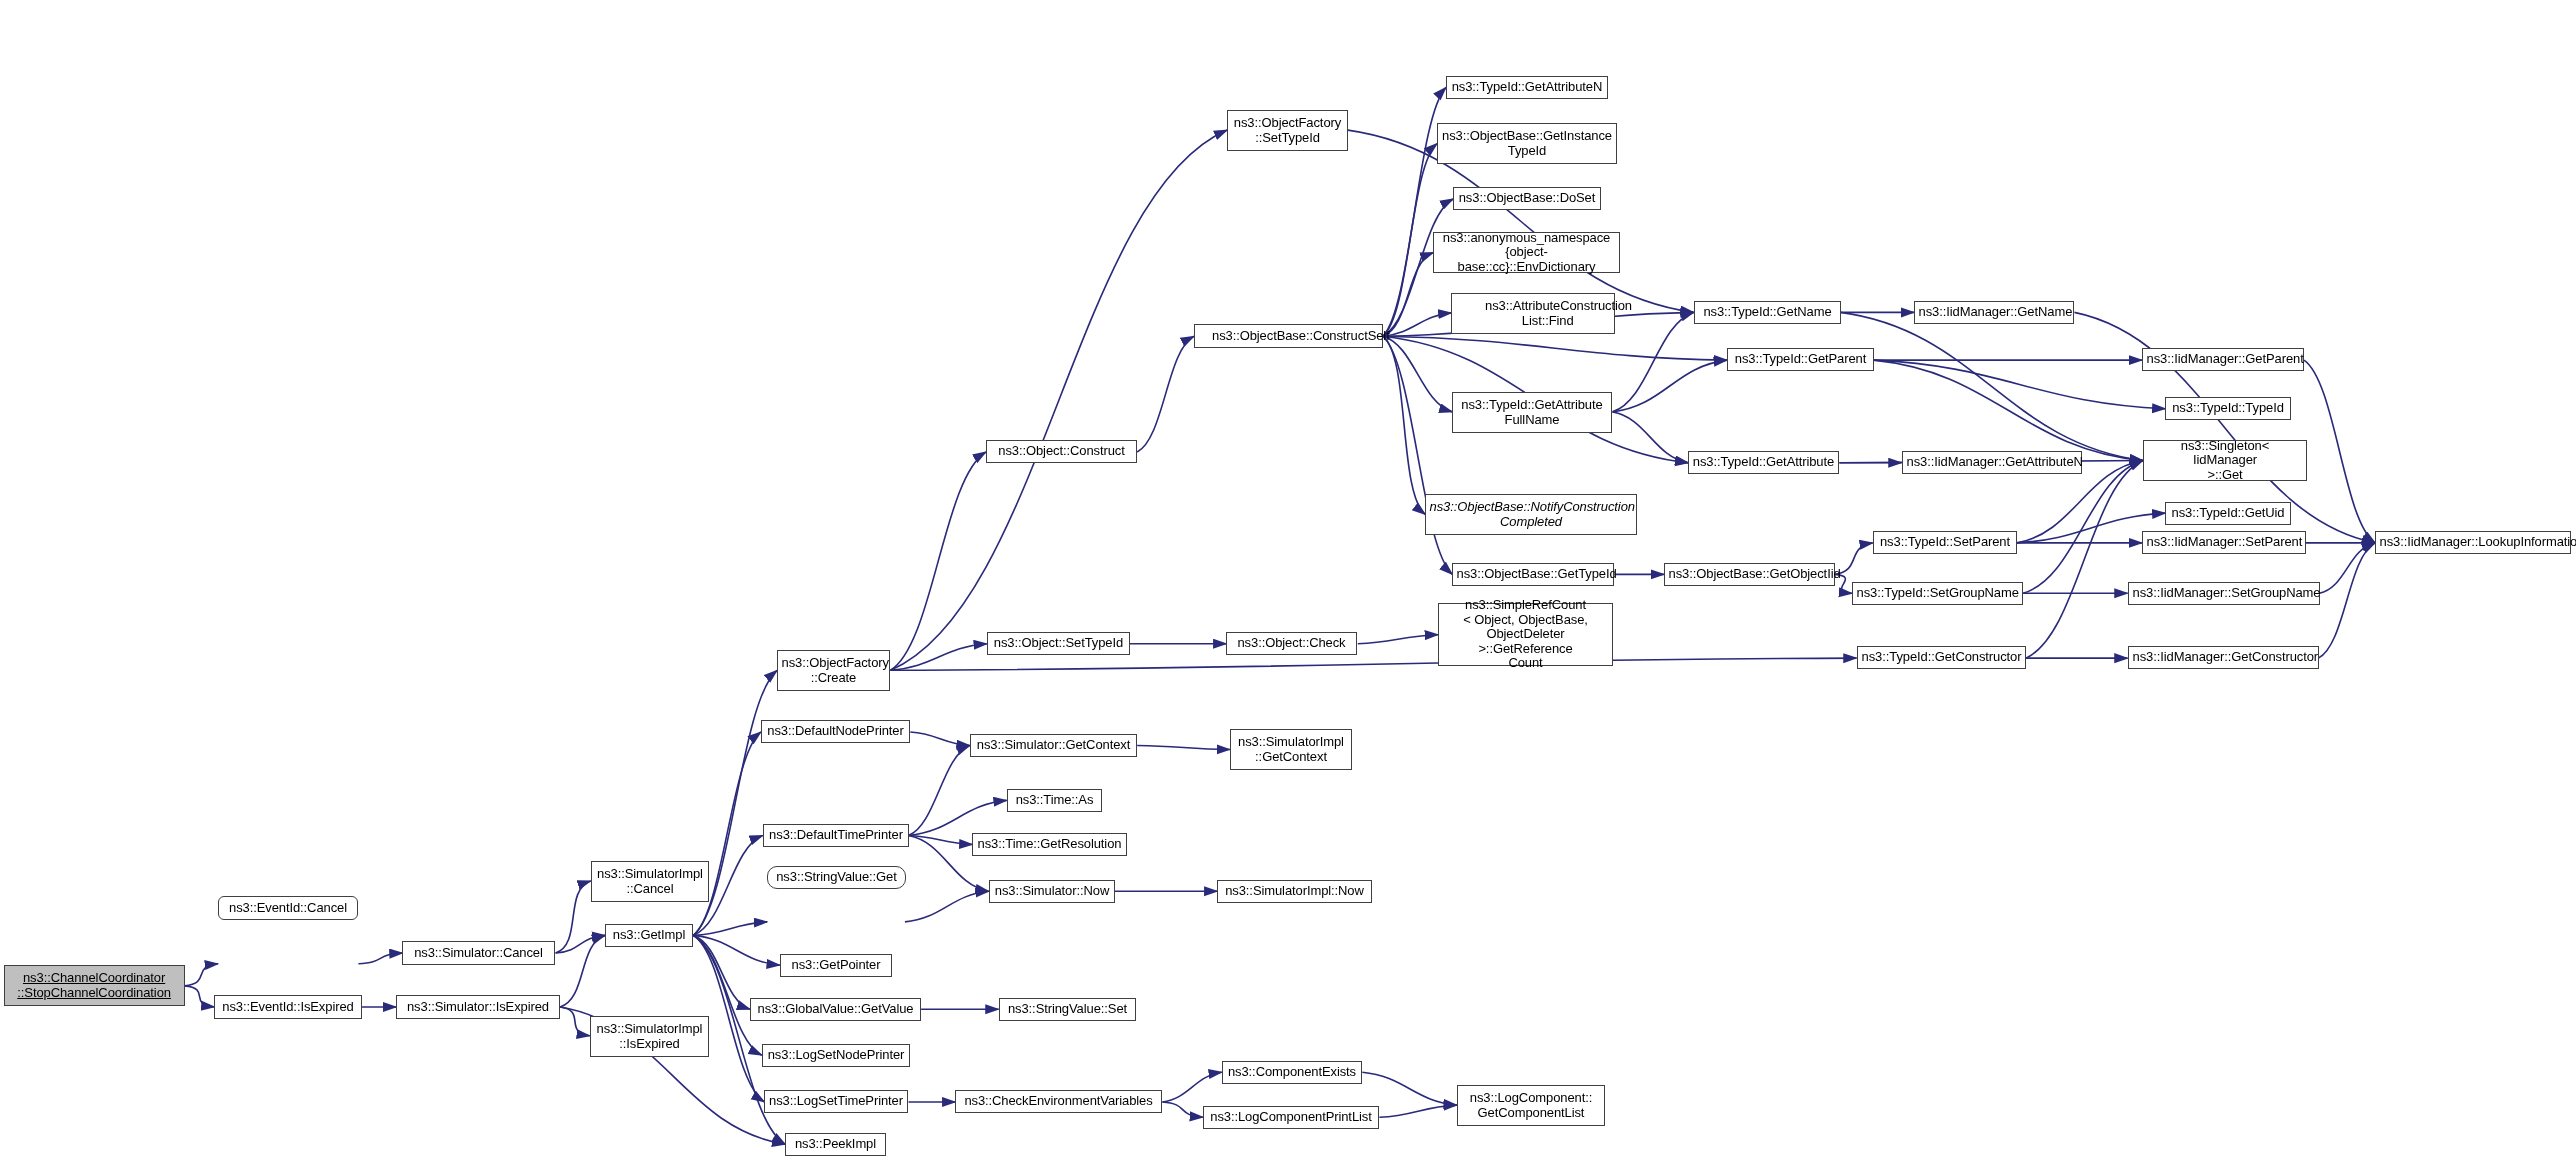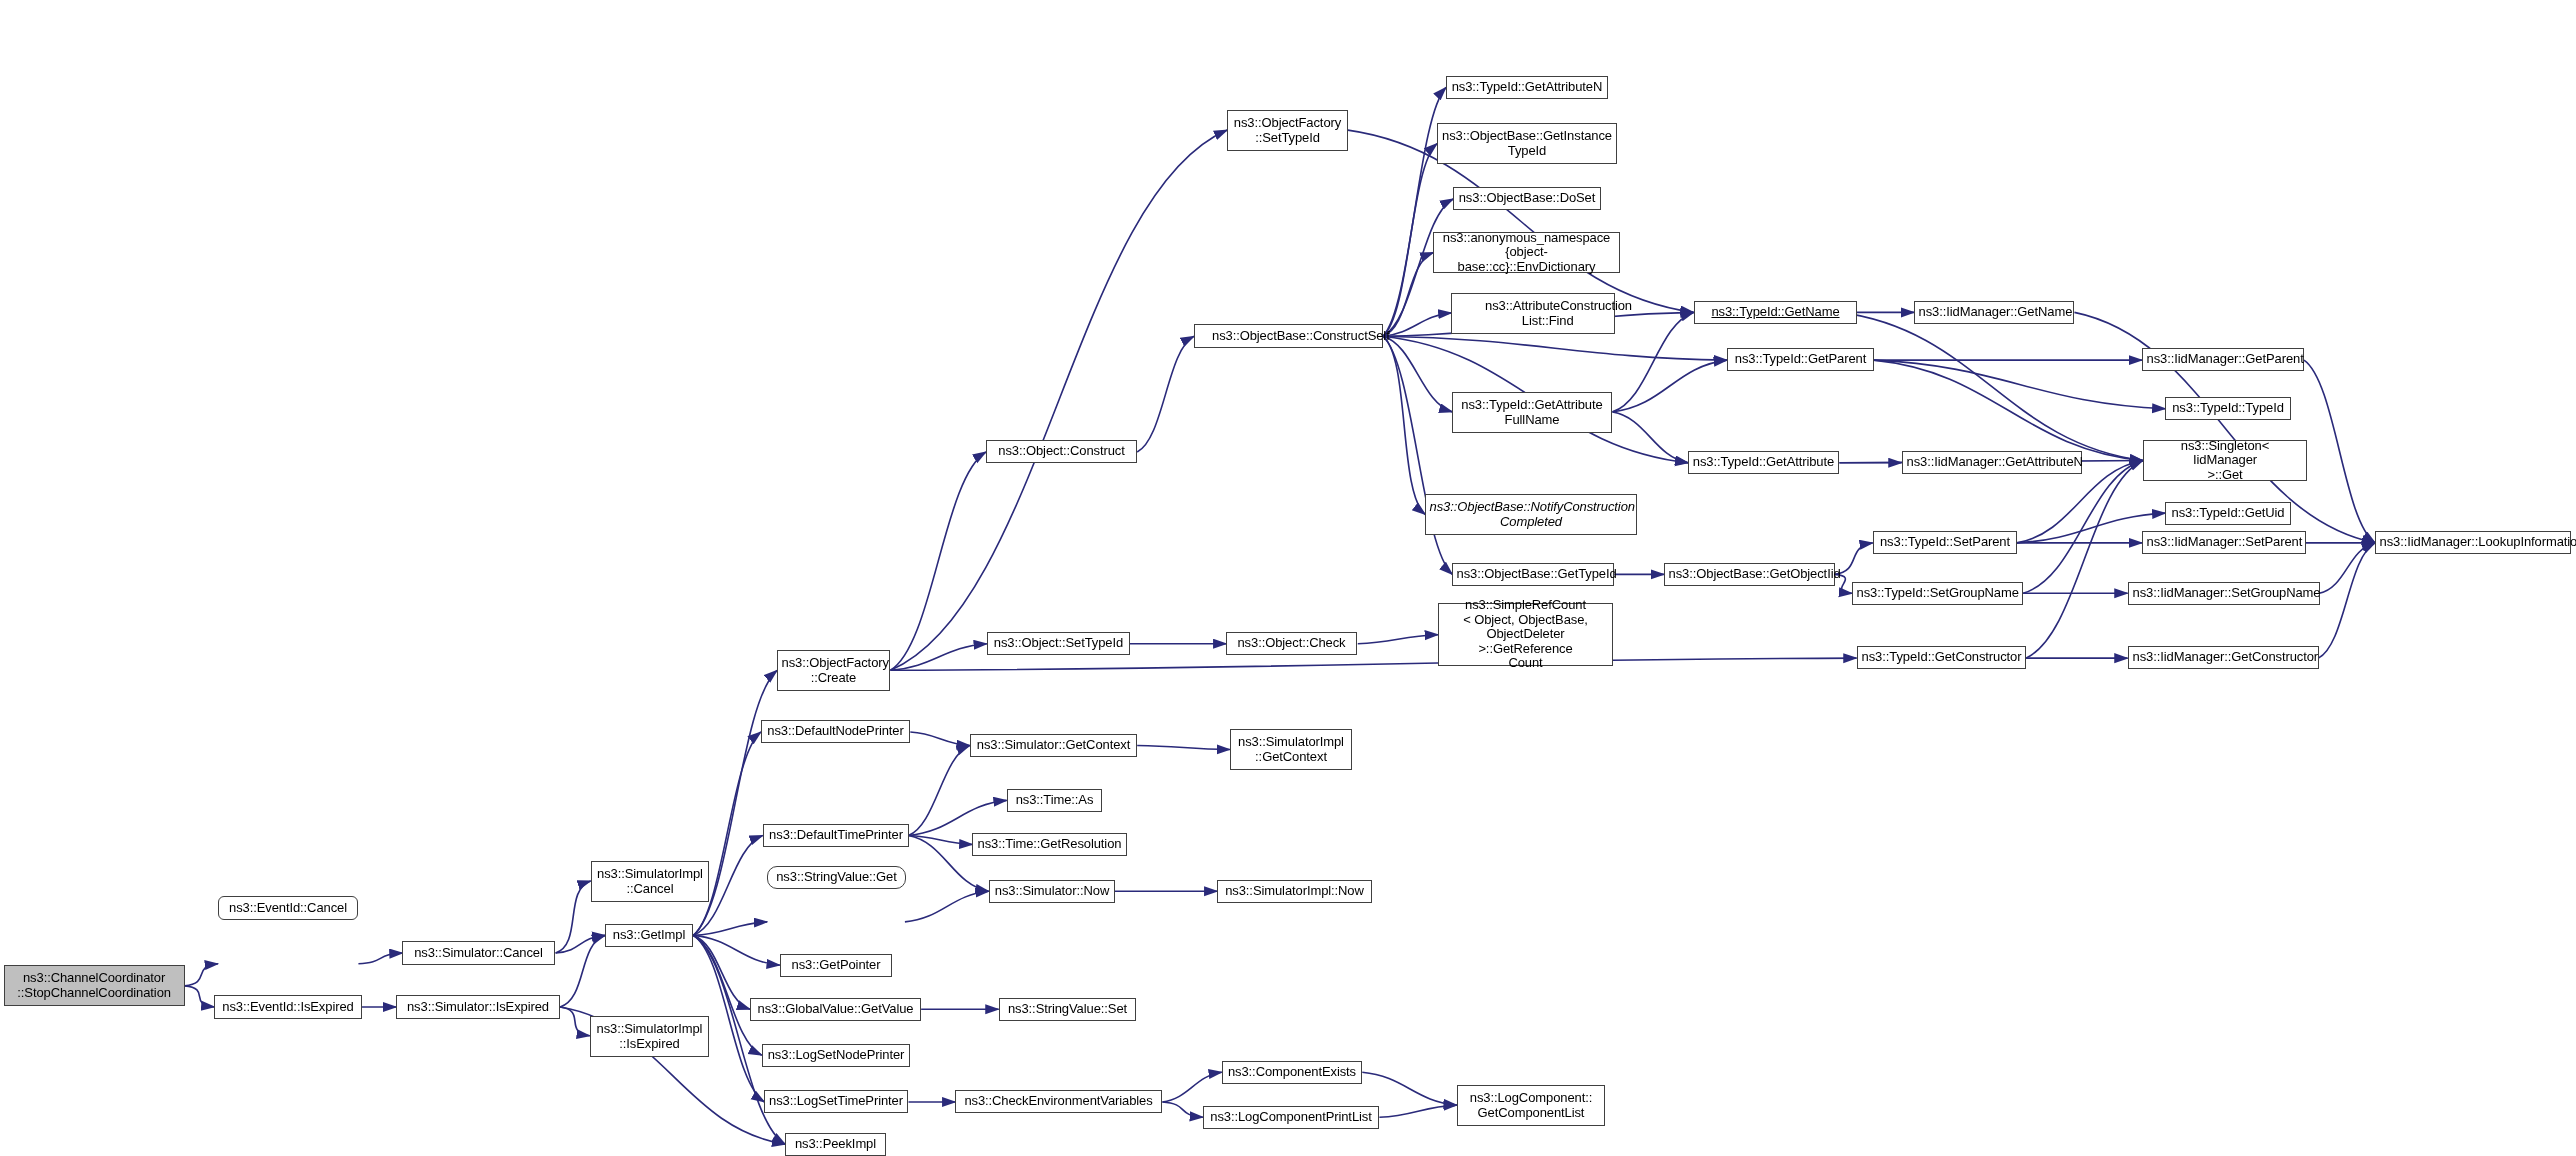--- a/index.html
+++ b/index.html
@@ -16,21 +16,21 @@
     font-size:13px;
     line-height:1.12;
     text-align:center;
     display:flex;
     align-items:center;
     justify-content:center;
     padding:0.9px 3.6px;
     white-space:pre-line;
     letter-spacing:-0.1px;
   }
-  .node.root{ background:#bfbfbf; border-color:#404040; }
+  .node.root{ background:#bfbfbf; border-color:#404040;text-decoration:underline; }
   .node span{ display:block; width:100%; }
 </style>
 </head>
 <body>
 
 <div id="graph-root">
   <svg id="edges" xmlns="http://www.w3.org/2000/svg" viewBox="0 0 2861 1284" width="2576" height="1156">
     <defs>
       <marker id="arrow" markerWidth="9" markerHeight="9" refX="8.2" refY="3.1" orient="auto" markerUnits="strokeWidth">
         <path d="M0,0 L9,3.1 L0,6.2 Z" fill="#2a2a7a"></path>
@@ -153,21 +153,21 @@
       <div class="node" style="left: 1453px; top: 187px; width: 148px; height: 23.4px;"><span>ns3::ObjectBase::DoSet</span></div>
       <div class="node" style="left: 1433px; top: 232px; width: 187px; height: 41px;"><span>ns3::anonymous_namespace
 {object-base::cc}::EnvDictionary</span></div>
       <div class="node" style="left: 1451px; top: 293px; width: 164px; height: 41px; padding-left: 33px;"><span>ns3::AttributeConstruction
 List::Find</span></div>
       <div class="node" style="left: 1452px; top: 392px; width: 160px; height: 41px;"><span>ns3::TypeId::GetAttribute
 FullName</span></div>
       <div class="node" style="left: 1425px; top: 494px; width: 212px; height: 41px; font-style: italic;"><span>ns3::ObjectBase::NotifyConstruction
 Completed</span></div>
       <div class="node" style="left: 1452px; top: 563px; width: 162px; height: 23.4px;"><span>ns3::ObjectBase::GetTypeId</span></div>
-      <div class="node" style="left: 1694px; top: 301px; width: 163px; height: 23.4px; text-decoration: underline;"><span>ns3::TypeId::GetName</span></div>
+      <div class="node" style="left: 1694px; top: 301px; width: 147px; height: 23.4px;"><span>ns3::TypeId::GetName</span></div>
       <div class="node" style="left: 1727px; top: 348px; width: 147px; height: 23.4px;"><span>ns3::TypeId::GetParent</span></div>
       <div class="node" style="left: 1688px; top: 451px; width: 151px; height: 23.4px;"><span>ns3::TypeId::GetAttribute</span></div>
       <div class="node" style="left: 1664px; top: 563px; width: 171px; height: 23.4px;"><span>ns3::ObjectBase::GetObjectIid</span></div>
       <div class="node" style="left: 1873px; top: 531px; width: 144px; height: 23.4px;"><span>ns3::TypeId::SetParent</span></div>
       <div class="node" style="left: 1852px; top: 582px; width: 171px; height: 23.4px;"><span>ns3::TypeId::SetGroupName</span></div>
       <div class="node" style="left: 1857px; top: 646px; width: 169px; height: 23.4px;"><span>ns3::TypeId::GetConstructor</span></div>
       <div class="node" style="left: 1914px; top: 301px; width: 160px; height: 23.4px;"><span>ns3::IidManager::GetName</span></div>
       <div class="node" style="left: 1902px; top: 451px; width: 180px; height: 23.4px;"><span>ns3::IidManager::GetAttributeN</span></div>
       <div class="node" style="left: 2142px; top: 348px; width: 162px; height: 23.4px;"><span>ns3::IidManager::GetParent</span></div>
       <div class="node" style="left: 2165px; top: 397px; width: 126px; height: 23.4px;"><span>ns3::TypeId::TypeId</span></div>

